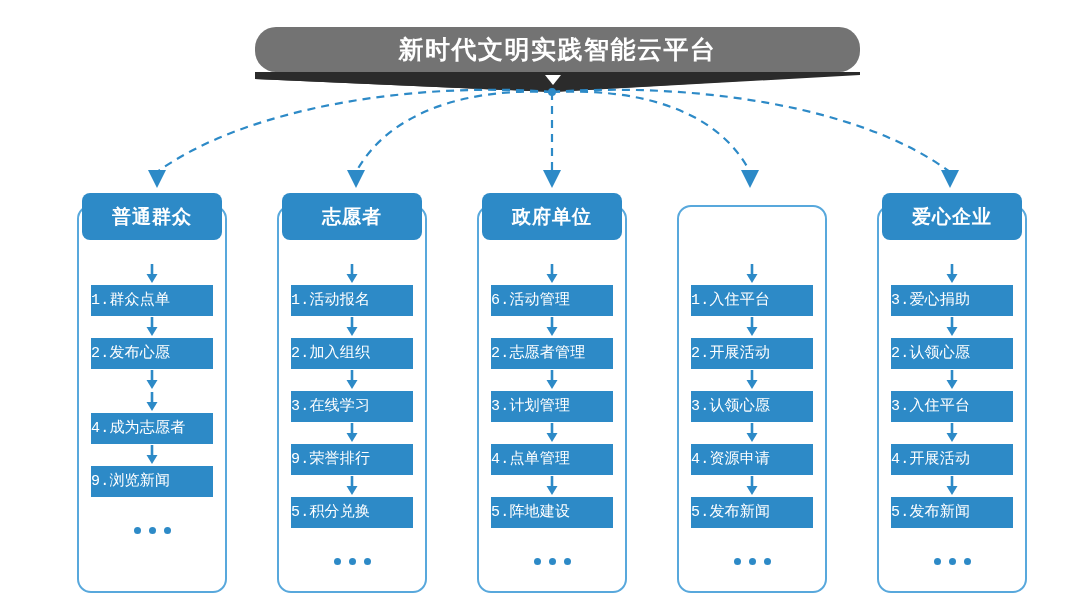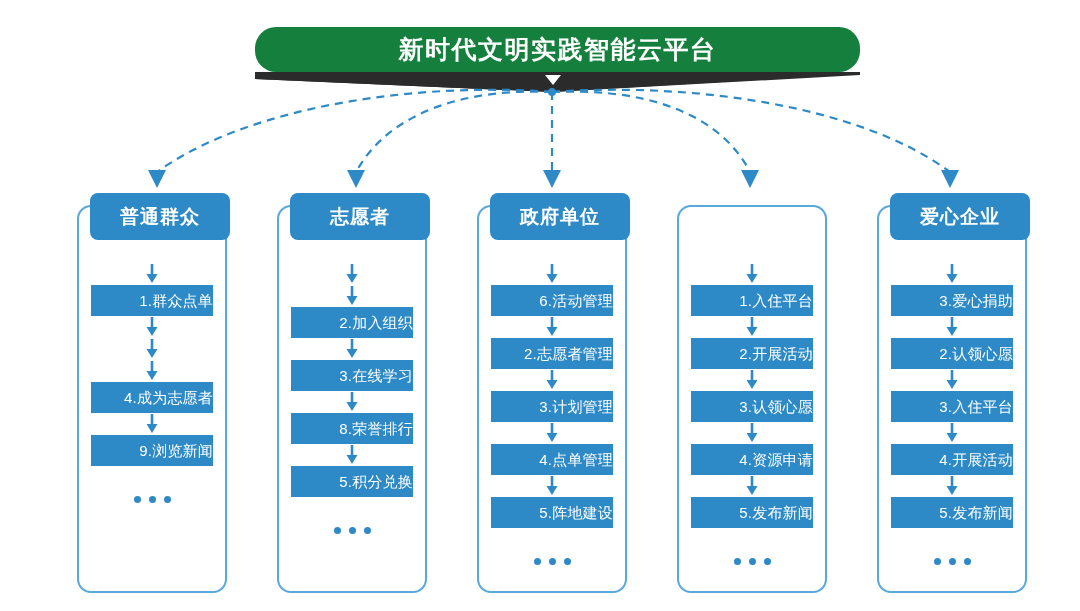--- a/index.html
+++ b/index.html
@@ -29,21 +29,21 @@
     top: 27px;
     width: 605px;
     height: 45px;
   }
   .title-bar {
     position: absolute;
     left: 0;
     top: 0;
     width: 605px;
     height: 45px;
-    background: #15803d;
+    background: #737373;
     display: flex;
     align-items: center;
     justify-content: center;
     box-sizing: border-box;
     border-radius: 21px;
   }
   .title-text {
     color: #ffffff;
     font-size: 25px;
     font-weight: bold;
@@ -105,21 +105,21 @@
     top: 0;
     width: 150px;
     height: 388px;
     border: 2px solid #58a8dc;
     border-radius: 14px;
     box-sizing: border-box;
     background: transparent;
   }
   .col-header {
     position: absolute;
-    left: 22px;
+    left: 14px;
     top: -12px;
     width: 140px;
     height: 47px;
     background: #2d8ac7;
     border-radius: 8px;
     display: flex;
     align-items: center;
     justify-content: center;
     z-index: 3;
   }
@@ -149,22 +149,23 @@
 
   .item-box {
     position: relative;
     left: 50%;
     transform: translateX(-50%);
     width: 122px;
     height: 31px;
     background: #2d8ac7;
     display: flex;
     align-items: center;
-    justify-content: flex-end;
+    justify-content: flex-start;
     box-sizing: border-box;
+    font-family: Liberation Mono, monospace;
   }
   .item-text {
     color: #ffffff;
     font-size: 15px;
     line-height: 1;
     white-space: nowrap;
     letter-spacing: 0.2px;
   }
 
   .col-ellipsis {
@@ -234,20 +235,23 @@
           </div>
           <div class="item-box">
             <span class="item-text">1.群众点单</span>
           </div>
           <div class="item-arrow">
             <svg width="14" height="20" viewBox="0 0 14 20">
               <line x1="7" y1="0" x2="7" y2="11" stroke="#2d8ac7" stroke-width="2.6"></line>
               <polygon points="1.5,10 12.5,10 7,19" fill="#2d8ac7"></polygon>
             </svg>
           </div>
+          <div class="item-box">
+            <span class="item-text">2.发布心愿</span>
+          </div>
           <div class="item-arrow">
             <svg width="14" height="20" viewBox="0 0 14 20">
               <line x1="7" y1="0" x2="7" y2="11" stroke="#2d8ac7" stroke-width="2.6"></line>
               <polygon points="1.5,10 12.5,10 7,19" fill="#2d8ac7"></polygon>
             </svg>
           </div>
           <div class="item-arrow">
             <svg width="14" height="20" viewBox="0 0 14 20">
               <line x1="7" y1="0" x2="7" y2="11" stroke="#2d8ac7" stroke-width="2.6"></line>
               <polygon points="1.5,10 12.5,10 7,19" fill="#2d8ac7"></polygon>
@@ -277,20 +281,23 @@
         <div class="col-header">
           <span class="col-header-text">志愿者</span>
         </div>
         <div class="col-items">
           <div class="item-arrow">
             <svg width="14" height="20" viewBox="0 0 14 20">
               <line x1="7" y1="0" x2="7" y2="11" stroke="#2d8ac7" stroke-width="2.6"></line>
               <polygon points="1.5,10 12.5,10 7,19" fill="#2d8ac7"></polygon>
             </svg>
           </div>
+          <div class="item-box">
+            <span class="item-text">1.活动报名</span>
+          </div>
           <div class="item-arrow">
             <svg width="14" height="20" viewBox="0 0 14 20">
               <line x1="7" y1="0" x2="7" y2="11" stroke="#2d8ac7" stroke-width="2.6"></line>
               <polygon points="1.5,10 12.5,10 7,19" fill="#2d8ac7"></polygon>
             </svg>
           </div>
           <div class="item-box">
             <span class="item-text">2.加入组织</span>
           </div>
           <div class="item-arrow">
@@ -302,21 +309,21 @@
           <div class="item-box">
             <span class="item-text">3.在线学习</span>
           </div>
           <div class="item-arrow">
             <svg width="14" height="20" viewBox="0 0 14 20">
               <line x1="7" y1="0" x2="7" y2="11" stroke="#2d8ac7" stroke-width="2.6"></line>
               <polygon points="1.5,10 12.5,10 7,19" fill="#2d8ac7"></polygon>
             </svg>
           </div>
           <div class="item-box">
-            <span class="item-text">8.荣誉排行</span>
+            <span class="item-text">9.荣誉排行</span>
           </div>
           <div class="item-arrow">
             <svg width="14" height="20" viewBox="0 0 14 20">
               <line x1="7" y1="0" x2="7" y2="11" stroke="#2d8ac7" stroke-width="2.6"></line>
               <polygon points="1.5,10 12.5,10 7,19" fill="#2d8ac7"></polygon>
             </svg>
           </div>
           <div class="item-box">
             <span class="item-text">5.积分兑换</span>
           </div>

